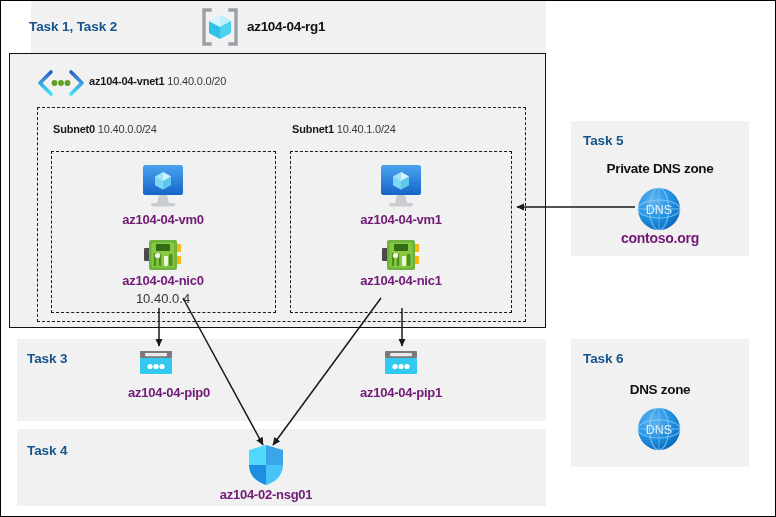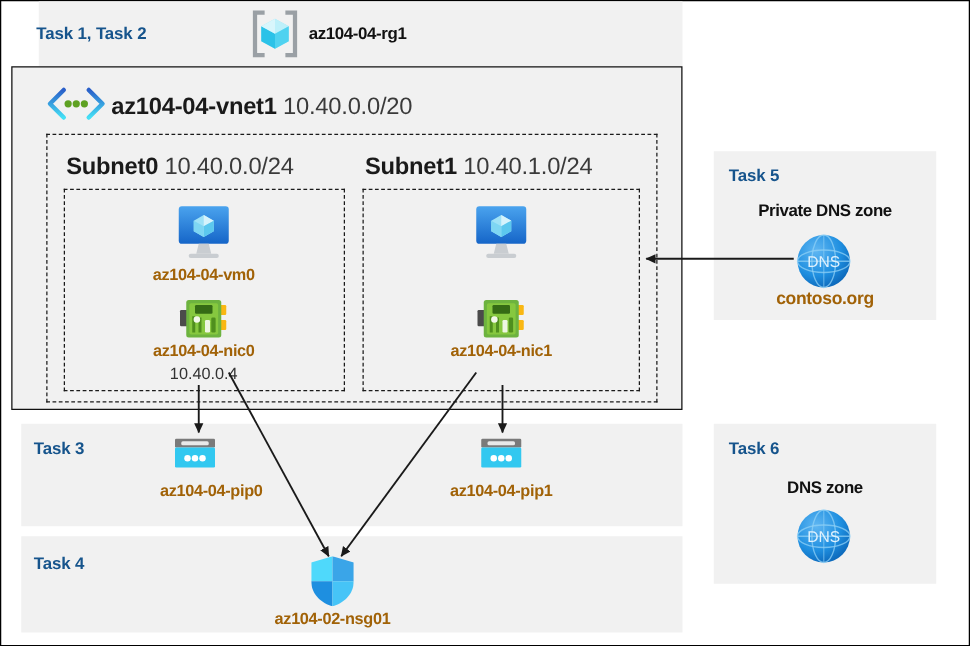--- a/index.html
+++ b/index.html
@@ -48,33 +48,33 @@
   .dashed-box {
     position: absolute;
     box-sizing: border-box;
     border: 1.5px dashed #1a1a1a;
     background: transparent;
   }
 
   .hdr {
     position: absolute;
     white-space: nowrap;
-    font-size: 19px;
+    font-size: 11px;
     color: #1a1a1a;
     letter-spacing: -0.2px;
   }
   .hdr b { font-weight: bold; }
   .hdr .dim { font-weight: normal; color: #3a3a3a; }
 
   .node-label {
     position: absolute;
     text-align: center;
     font-weight: bold;
     font-size: 13px;
-    color: #a16207;
+    color: #701a75;
     white-space: nowrap;
     letter-spacing: -0.25px;
   }
   .node-sub {
     position: absolute;
     text-align: center;
     font-weight: normal;
     font-size: 13px;
     color: #333333;
     white-space: nowrap;
@@ -212,20 +212,21 @@
       <rect x="6" y="2" width="40" height="30" rx="2.5" fill="url(#vmg1)"></rect>
       <polygon points="26,9 34,13.5 34,22 26,26.5 18,22 18,13.5" fill="#9fe2f7"></polygon>
       <polygon points="26,9 34,13.5 26,18" fill="#d6f3fc"></polygon>
       <polygon points="26,18 34,13.5 34,22 26,26.5" fill="#5cc8ee"></polygon>
       <polygon points="26,18 18,13.5 18,22 26,26.5" fill="#7ed6f3"></polygon>
       <path d="M22 32 L30 32 L32 40 L20 40 Z" fill="#c9cdd1"></path>
       <rect x="14" y="40" width="24" height="3.4" rx="1.6" fill="#c9cdd1"></rect>
     </svg>
   </div>
 
+  <div class="node-label" style="left:320px; top:211px; width:160px;">az104-04-vm1</div>
 
   <div class="icon" style="left:380px; top:236px;">
     <svg width="40" height="36" viewBox="0 0 40 36">
       <rect x="1" y="11" width="7" height="13" rx="1" fill="#4b4b4b"></rect>
       <rect x="32" y="7" width="6" height="8" rx="1" fill="#f9b713"></rect>
       <rect x="32" y="19" width="6" height="8" rx="1" fill="#f9b713"></rect>
       <rect x="6" y="3" width="28" height="30" rx="2" fill="#6db33f"></rect>
       <rect x="8.5" y="5.5" width="23" height="25" rx="1.5" fill="#86c83f"></rect>
       <rect x="13" y="7" width="14" height="7" rx="1" fill="#356b15"></rect>
       <path d="M12 16 L12 29" stroke="#4f8f1e" stroke-width="2.4" fill="none"></path>

